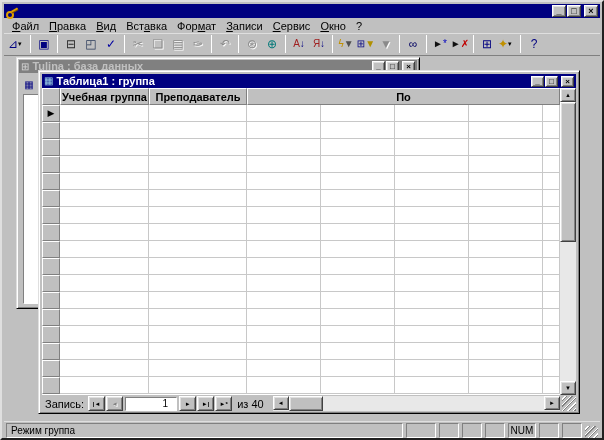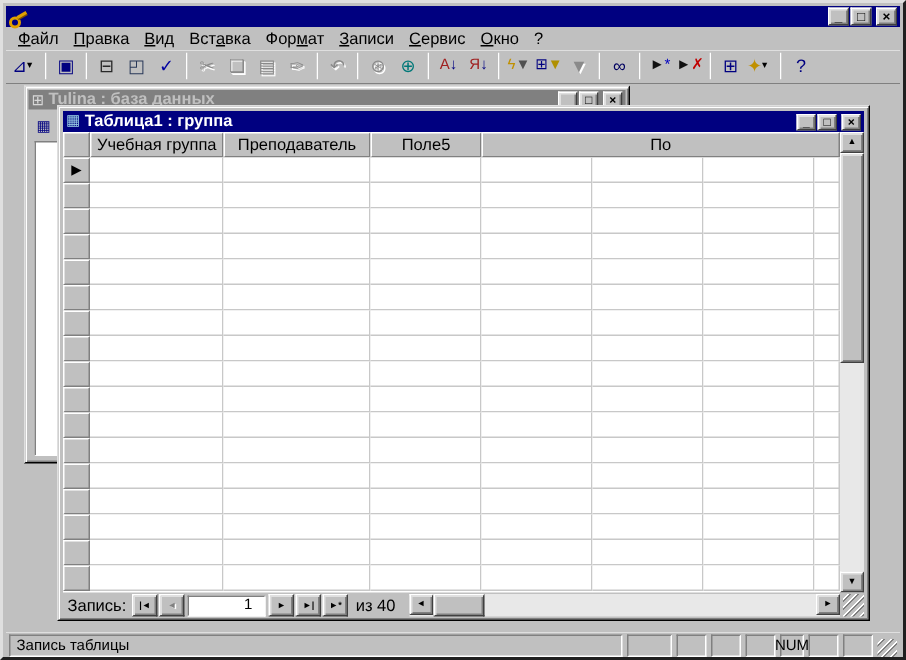--- a/index.html
+++ b/index.html
@@ -54,21 +54,21 @@
   
   #twin{position:absolute;left:34px;top:15px;width:542px;height:344px;background:#c0c0c0;
     border:1px solid;border-color:#dfdfdf #000 #000 #dfdfdf;
     box-shadow:inset 1px 1px 0 #fff, inset -1px -1px 0 #808080;padding:3px;z-index:2;}
   .twtitle{height:14px;background:#000080;display:flex;align-items:center;padding:0 2px;gap:3px;}
   .twtitle .title{color:#fff;font-weight:bold;font-size:11px;line-height:12px;white-space:nowrap;}
   .twtitle .ticon{font-size:10px;line-height:12px;color:#9fd6e8;}
   .twbody{position:relative;height:324px;background:#fff;overflow:hidden;}
   #header-row{position:absolute;left:0;top:0;right:16px;height:17px;display:flex;background:#c0c0c0;}
   .th{height:17px;background:#c0c0c0;border:1px solid;border-color:#fff #808080 #808080 #fff;
-    font-weight:normal;font-size:11px;display:flex;align-items:center;justify-content:center;
+    font-weight:bold;font-size:11px;display:flex;align-items:center;justify-content:center;
     overflow:hidden;white-space:nowrap;flex:0 0 auto;}
   .th.sel, .selector{width:18px;flex:0 0 18px;}
   #table-body{position:absolute;left:0;top:17px;right:16px;height:290px;background:#fff;overflow:hidden;}
   .trow{display:flex;height:17px;}
   .selector{background:#c0c0c0;border:1px solid;border-color:#fff #808080 #808080 #fff;
     font-size:9px;line-height:14px;text-align:center;color:#000;}
   .tcell{border-right:1px solid #c8c8c8;border-bottom:1px solid #c8c8c8;background:#fff;flex:0 0 auto;}
   
   #vscroll{position:absolute;right:0;top:0;width:16px;height:307px;background:#e8e8e8;
     display:flex;flex-direction:column;}
@@ -242,21 +242,20 @@
           <span class="wbtn small raised">□</span>
           <span class="wbtn small raised close">×</span>
         </span>
       </div>
 
       <div class="twbody">
         <div id="header-row">
           <div class="th sel"></div>
         <div class="th" style="width: 89px;">Учебная группа</div>
             <div class="th" style="width: 98px;">Преподаватель</div>
-            <div class="th" style="width: 74px;">Поле5</div>
             <div class="th" style="flex: 1 1 auto;">По</div>
           </div>
         <div id="table-body">
             <div class="trow">
               <div class="selector">▶</div>
               <div class="tcell" style="width: 89px;"></div>
               <div class="tcell" style="width: 98px;"></div>
               <div class="tcell" style="width: 74px;"></div>
               <div class="tcell" style="width: 74px;"></div>
               <div class="tcell" style="width: 74px;"></div>
@@ -447,26 +446,26 @@
             <div class="htrack"></div>
             <div class="sbtn raised">►</div>
           </div>
           <div class="grip"></div>
         </div>
       </div>
     </div>
   </div>
 
   <div id="statusbar">
-    <div class="spanel sunken main">Запись таблицы</div>
+    <div class="spanel sunken main">Режим группа</div>
     <div id="status-panels" style="display:flex;gap:3px;">
         <div class="spanel sunken" style="width: 30px; justify-content: center;"></div>
         <div class="spanel sunken" style="width: 20px; justify-content: center;"></div>
         <div class="spanel sunken" style="width: 20px; justify-content: center;"></div>
         <div class="spanel sunken" style="width: 20px; justify-content: center;"></div>
-        <div class="spanel sunken" style="width: 16px; justify-content: center;">NUM</div>
+        <div class="spanel sunken" style="width: 28px; justify-content: center;">NUM</div>
         <div class="spanel sunken" style="width: 20px; justify-content: center;"></div>
         <div class="spanel sunken" style="width: 20px; justify-content: center;"></div>
       </div>
     <div class="sgrip"></div>
   </div>
 
 </div>
 
 </body></html>

